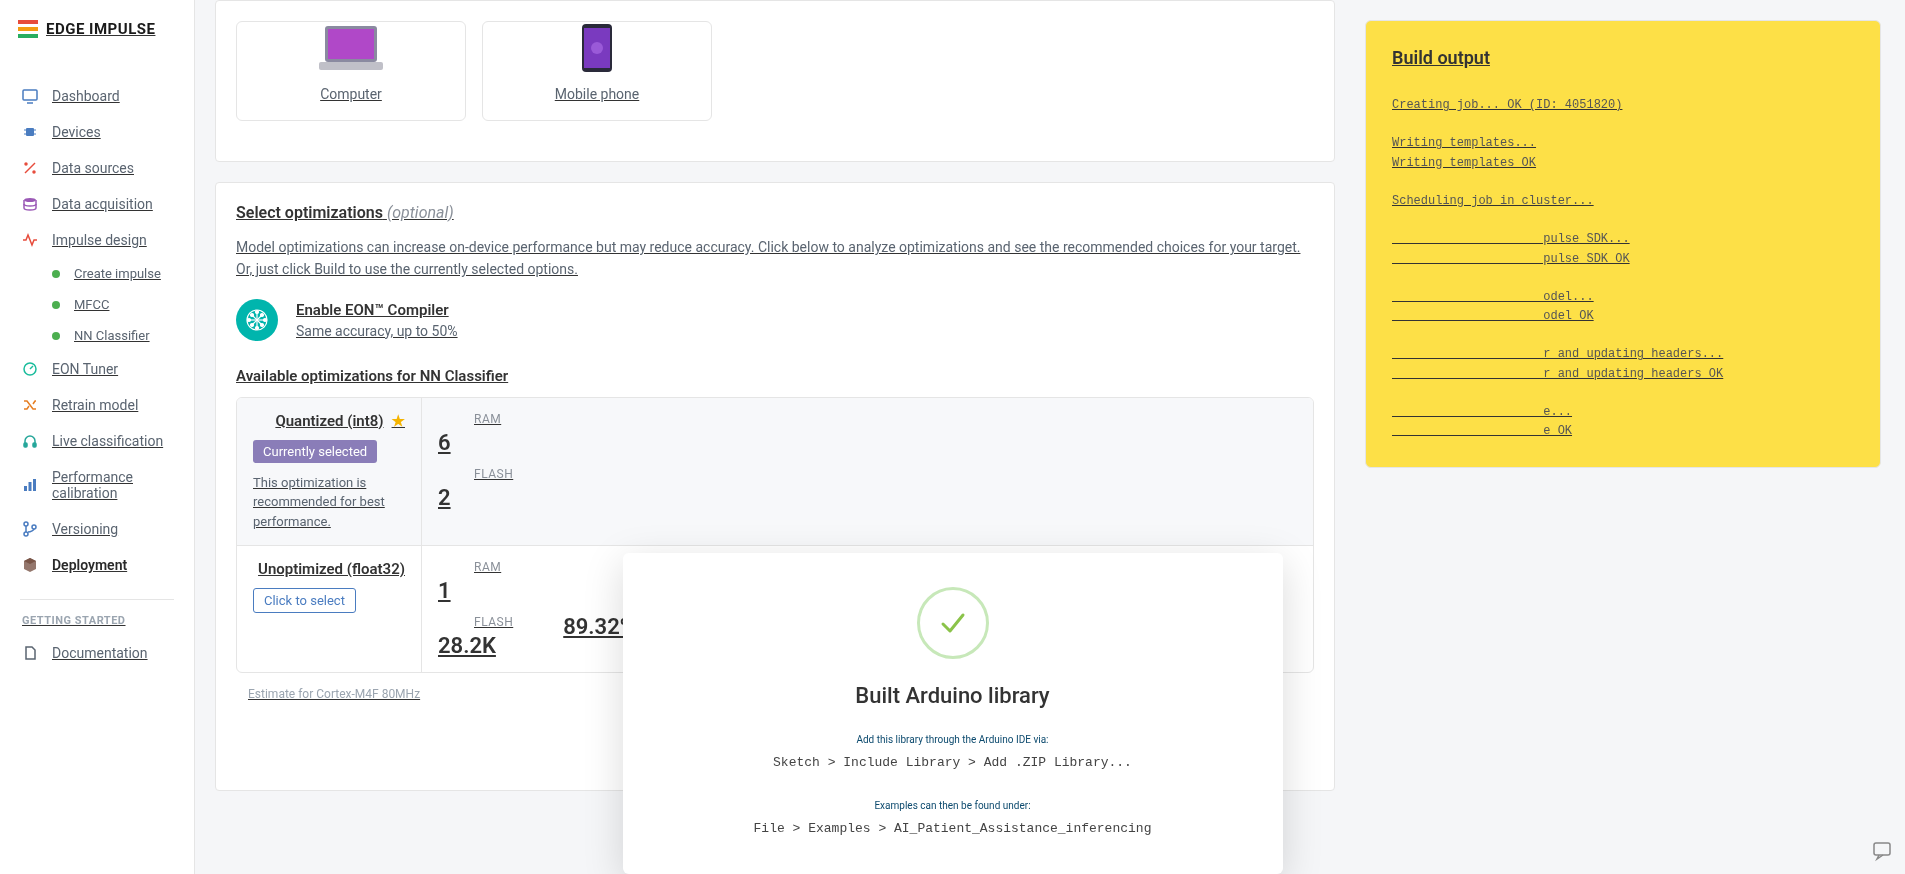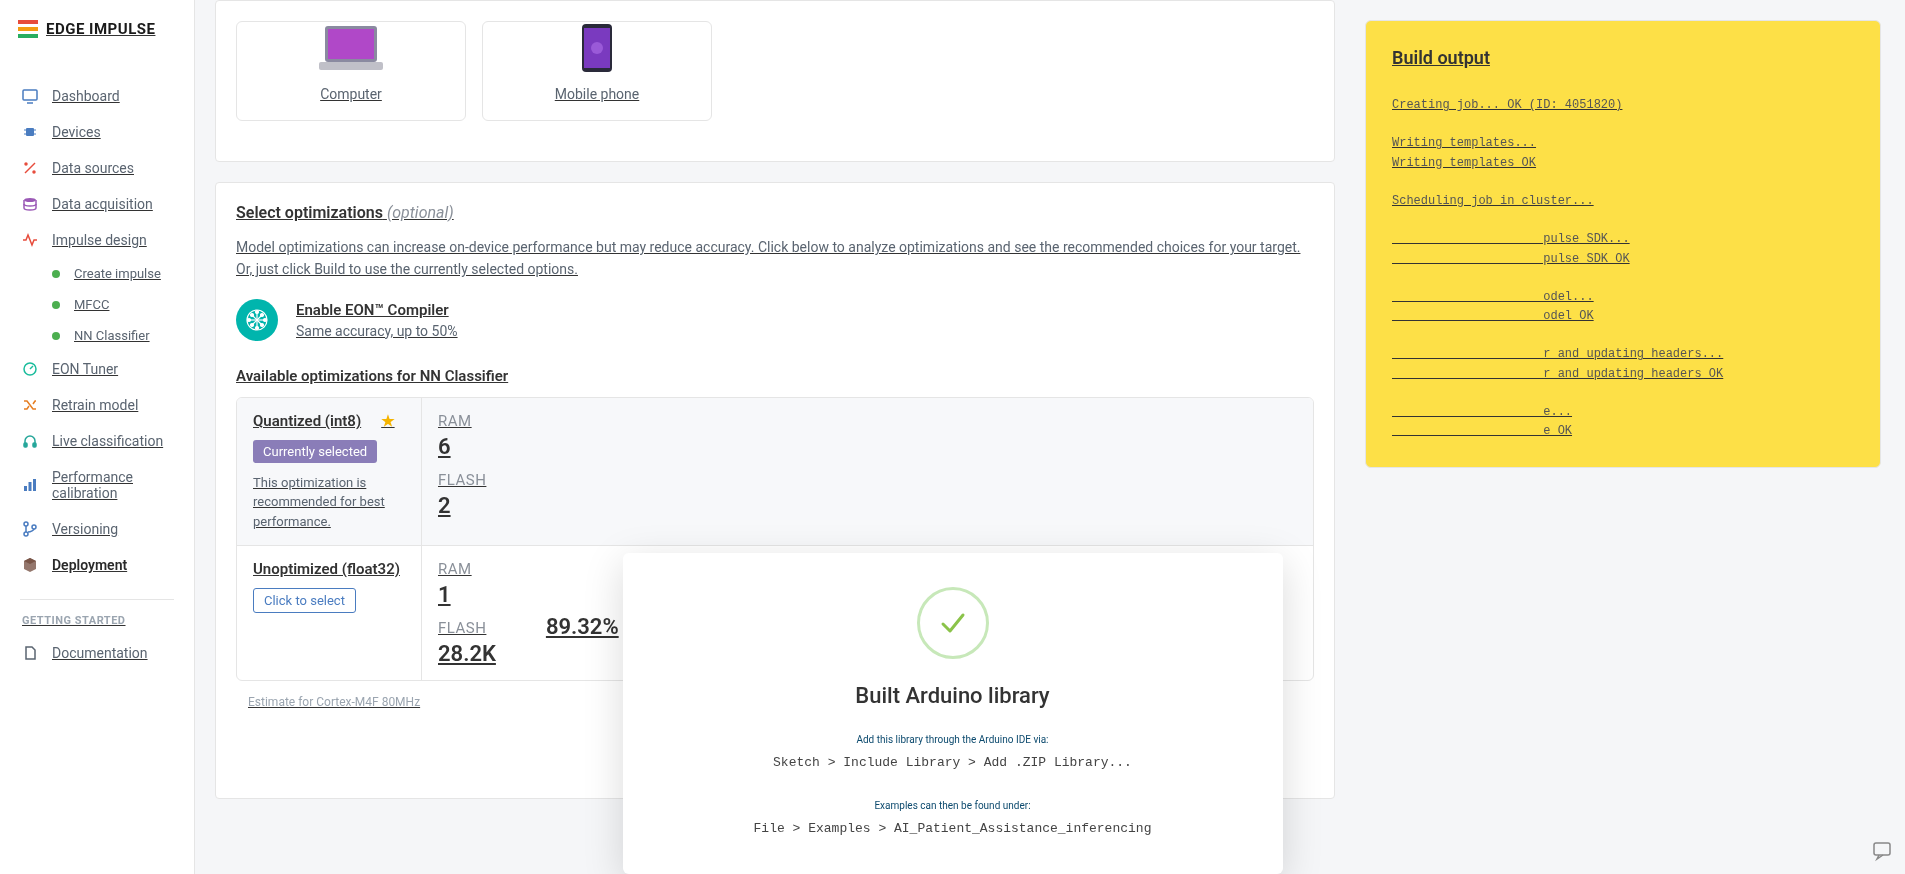--- a/index.html
+++ b/index.html
@@ -37,26 +37,26 @@
 .eon-row { display: flex; align-items: center; gap: 18px; margin-top: 18px; }
 .eon-icon { width: 42px; height: 42px; border-radius: 50%; background: #00b5ad; display: flex; align-items: center; justify-content: center; }
 .eon-text .t { font-weight: 600; color: #333; font-size: 15px; }
 .eon-text .s { color: #5a6470; margin-top: 4px; font-size: 14px; }
 
 .avail-title { font-weight: 600; color: #333; margin: 26px 0 12px; font-size: 15px; }
 .opt-row { display: flex; }
 .opt-left { width: 185px; padding: 14px 16px; border-right: 1px solid #e5e5e5; }
 .opt-mid { flex: 1; padding: 14px 16px; }
 .opt-top { border-bottom: 1px solid #e5e5e5; background: #f7f8fa; }
-.opt-name { font-weight: 600; font-size: 15px; display: flex; align-items: center; gap: 20px; }
+.opt-name { font-weight: 600; font-size: 15px; display: flex; align-items: center; gap: 8px; justify-content: flex-end; }
 .star { color: #f5b400; }
 .badge-sel { display: inline-block; background: #8a7db8; color: #fff; padding: 4px 10px; border-radius: 3px; font-size: 13px; margin-top: 10px; }
 .rec-text { color: #5a6470; font-size: 13px; margin-top: 10px; line-height: 1.5; }
 .click-sel { display: inline-block; border: 1px solid #4a7cc0; color: #4a7cc0; padding: 4px 10px; border-radius: 3px; font-size: 13px; margin-top: 10px; cursor: pointer; }
-.stat-lbl { color: #8a9099; font-size: 15px; text-transform: uppercase; letter-spacing: 0.5px; }
+.stat-lbl { color: #8a9099; font-size: 12px; text-transform: uppercase; letter-spacing: 0.5px; margin-left: 36px; }
 .stat-val { font-size: 22px; font-weight: 600; color: #333; margin-top: 4px; }
 .stats { display: flex; gap: 50px; }
 .conf-row { display: flex; gap: 0; margin-top: 8px; }
 .conf-cell { width: 48px; height: 20px; border: 1px solid #eee; display: flex; align-items: center; justify-content: center; font-size: 11px; color: #666; background: #f5f5f5; }
 .conf-cell.hi { background: #4caf50; color: #fff; }
 .estimate { color: #9ba5b0; font-size: 12px; margin-top: 14px; padding-left: 12px; }
 .build-row { text-align: center; margin-top: 28px; }
 .build-btn { background: #404040; color: #fff; border: none; padding: 12px 28px; border-radius: 5px; font-size: 15px; font-weight: 500; cursor: pointer; }
 
 

